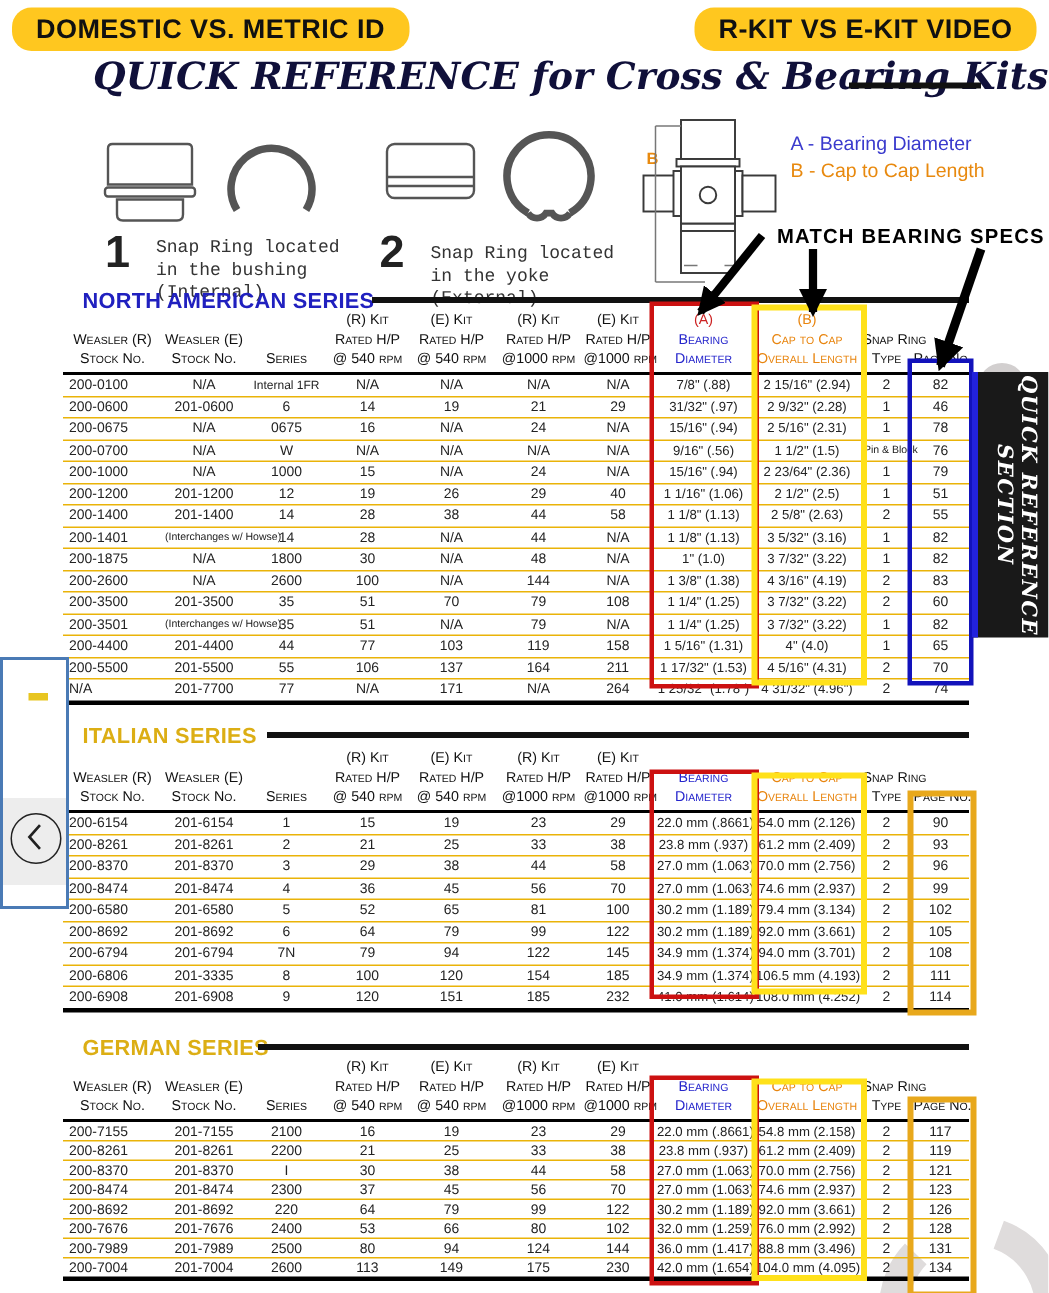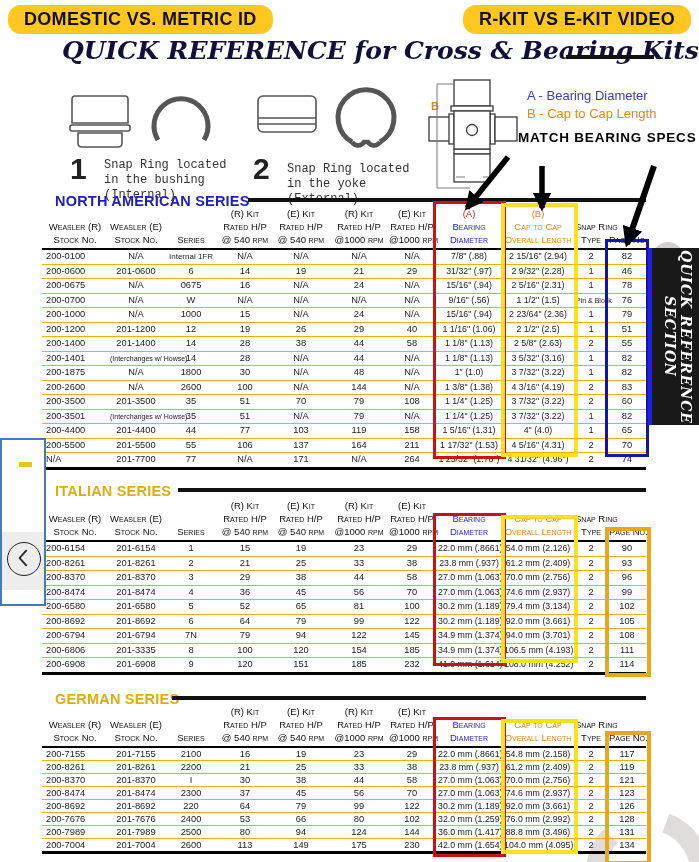--- a/index.html
+++ b/index.html
@@ -14,21 +14,21 @@
   
   .page-title{position:absolute;left:62px;top:36px;font-family:"DejaVu Serif",serif;
               font-style:italic;font-weight:bold;font-size:25px;color:#10103a;white-space:nowrap;}
   .title-rule{position:absolute;left:566px;top:55px;width:88px;height:3.5px;background:#111;}
   
   .step-num{position:absolute;font-size:30px;font-weight:bold;color:#222;}
   .step-cap{position:absolute;font-size:12px;line-height:15px;color:#333;width:138px;font-family:Liberation Mono, monospace;}
   .dim-label{position:absolute;font-size:11px;font-weight:bold;color:#e8890e;background:#fff;padding:0 1px;}
   .legend-a{position:absolute;left:527px;top:88px;font-size:13px;color:#3a3acd;}
   .legend-b{position:absolute;left:527px;top:106px;font-size:13px;color:#e8890e;}
-  .match{position:absolute;left:518px;top:130px;font-size:13.5px;font-weight:bold;letter-spacing:.8px;color:#000;}
+  .match{position:absolute;left:518px;top:150px;font-size:13.5px;font-weight:bold;letter-spacing:.8px;color:#000;}
   
   .section{position:absolute;left:0;width:699px;}
   .sec-title{position:absolute;left:55px;top:0;font-size:14.5px;font-weight:bold;letter-spacing:.2px;white-space:nowrap;}
   .sec-title.blue{color:#2020bf;}
   .sec-title.gold{color:#dcae14;}
   .sec-rule{position:absolute;height:3.5px;background:#111;top:5px;}
   
   table.spec{position:absolute;left:42px;border-collapse:collapse;table-layout:fixed;width:604px;}
   .spec col:nth-child(1){width:66px}.spec col:nth-child(2){width:56px}
   .spec col:nth-child(3){width:54px}.spec col:nth-child(4){width:54px}

